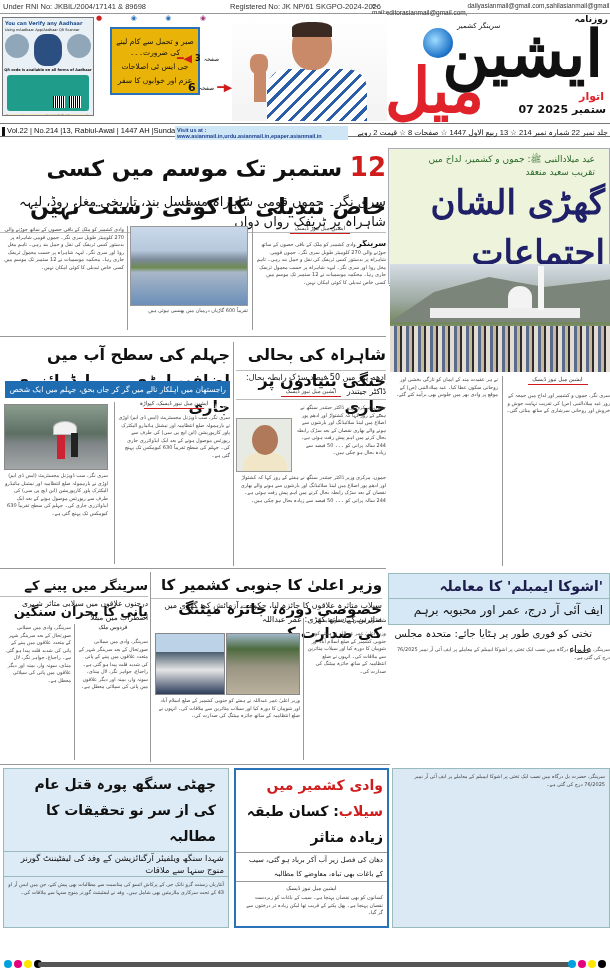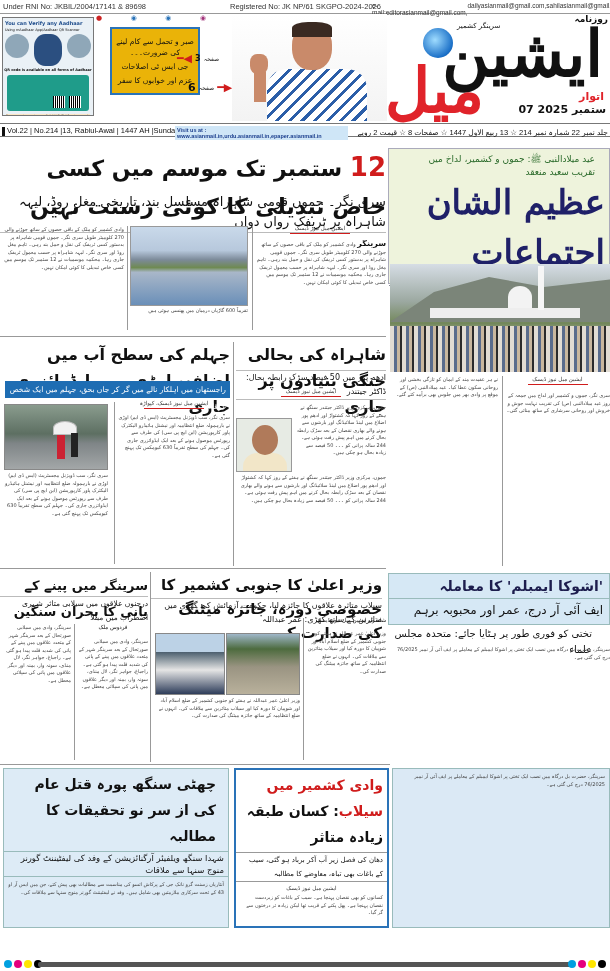--- a/index.html
+++ b/index.html
@@ -183,21 +183,21 @@
   <div class="byline">ایشین میل نیوز ڈیسک</div>
   <div class="byline-dots"></div>
 </div>
 <div class="abs col rtl" style="left:256px;top:240px;width:130px;height:90px">
   <b style="font-size:8px;color:#111">سرینگر</b>
   <span>وادی کشمیر کو ملک کے باقی حصوں کے ساتھ جوڑنے والی 270 کلومیٹر طویل سری نگر۔ جموں قومی شاہراہ پر بدستور کسی ٹریفک کی نقل و حمل بند رہی۔ تاہم مغل روڈ اور سری نگر۔ لیہہ شاہراہ پر حسب معمول ٹریفک جاری رہا۔ محکمہ موسمیات نے 12 ستمبر تک موسم میں کسی خاص تبدیلی کا کوئی امکان نہیں۔</span>
 </div>
 
 <div class="abs sidebox rtl">
   <div class="side-kicker">عید میلادالنبی ﷺ: جموں و کشمیر، لداخ میں تقریب سعید منعقد</div>
-  <div class="side-hd">عظیم الشان اجتماعات</div>
+  <div class="side-hd">گھڑی الشان اجتماعات</div>
   <div class="side-sub">درگاہ میں زائرین موئے مقدس ﷺ کے دیدار سے فیضیاب، جلوس بھی برآمد</div>
 </div>
 <div class="abs mosque-photo">
   <div class="mtn"></div>
     <div class="bld"></div>
     <div class="dome"></div>
     <div class="minaret"></div>
     <div class="crowd"></div>
 </div>
 <div class="abs col rtl" style="left:390px;top:376px;width:108px;height:190px">نے ہر عقیدت مند کے ایمان کو تازگی بخشی اور روحانی سکون عطا کیا۔ عید میلادالنبی (ص) کے موقع پر وادی بھر میں جلوس بھی برآمد کئے گئے۔</div>

